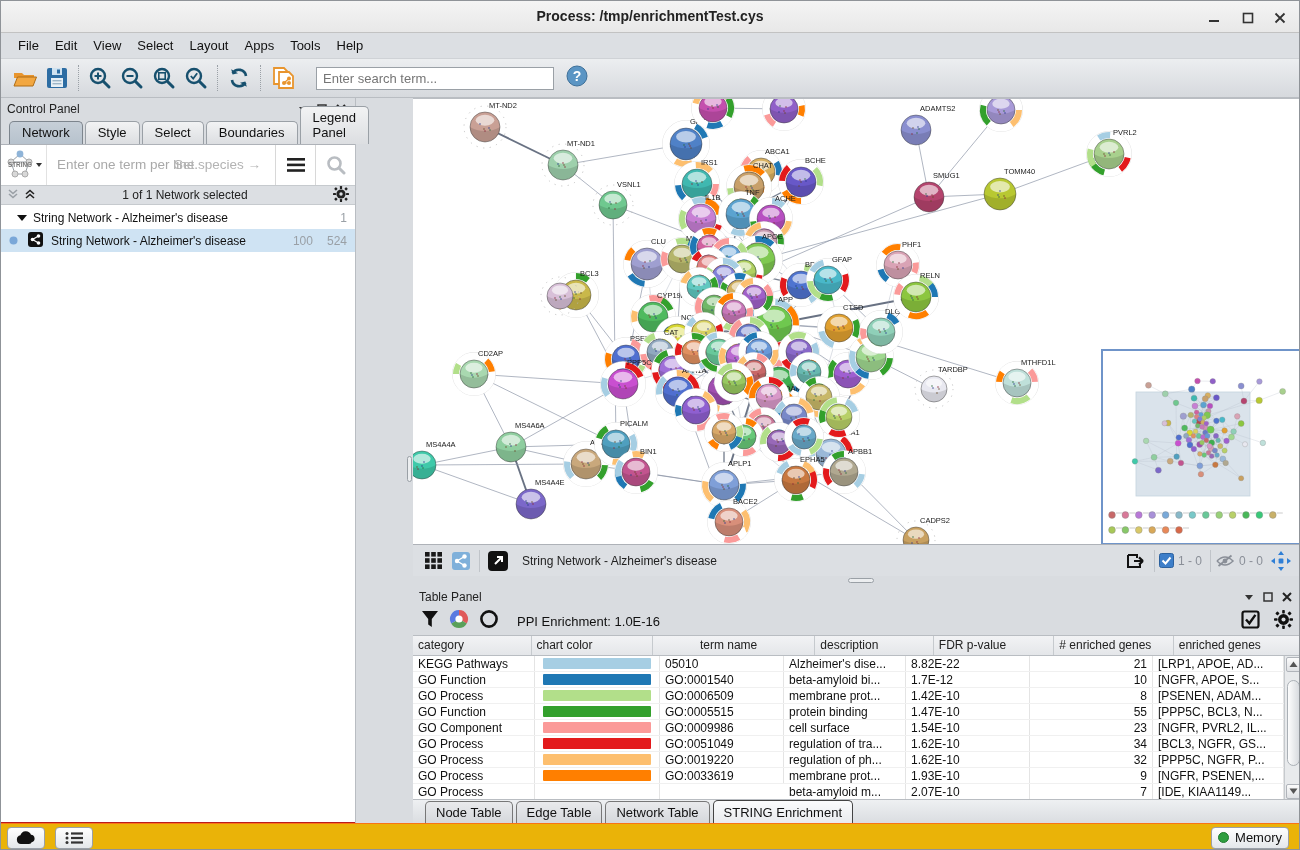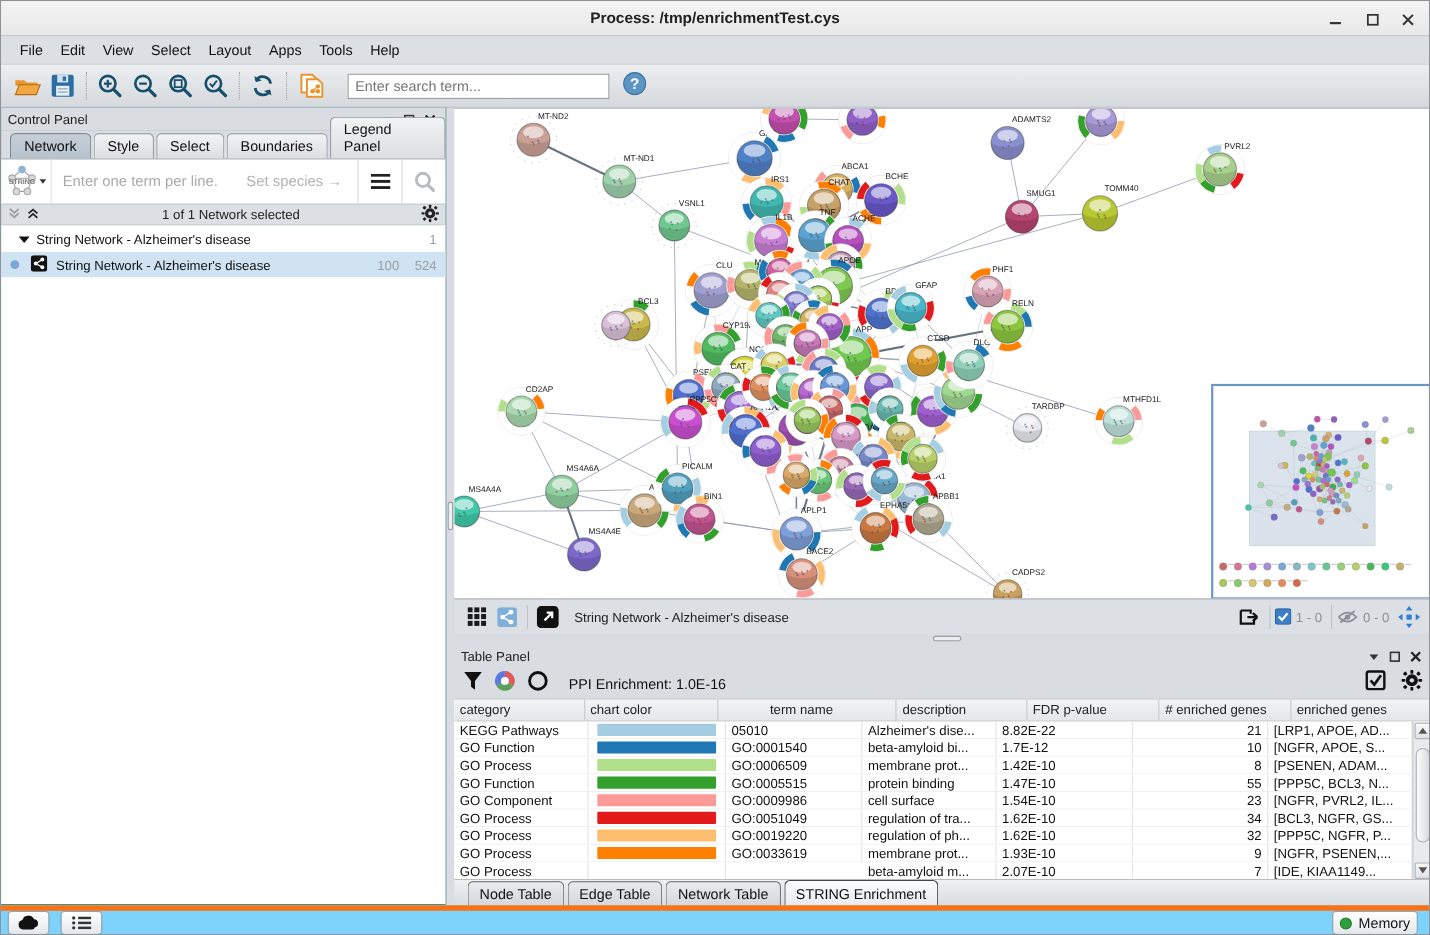--- a/index.html
+++ b/index.html
@@ -17,21 +17,21 @@
   .menu-item{font-size:13px;color:#111;padding:3px 7px;}
 
   
   .toolbar{position:absolute;left:0;top:58px;width:100%;height:39px;background:linear-gradient(#eceef0,#d6d9dd);border-bottom:1px solid #b9bdc2;display:flex;align-items:center;padding-left:8px;}
   .tbtn{width:32px;height:30px;display:flex;align-items:center;justify-content:center;border-radius:3px;}
   .tsep{width:1px;height:26px;margin:0 5px;border-left:1px dotted #9aa0a6;}
   .search-input{width:238px;height:23px;border:1px solid #9aa0a6;background:#fff;font-size:13px;padding:0 6px;color:#3b82f6;margin-left:14px;font-family:"Liberation Sans",sans-serif;}
   .help-btn{margin-left:12px;}
 
   
-  .cp{position:absolute;left:0;top:97px;width:405px;height:725px;background:#0f766e;border-right:1px solid #b9bdc2;}
+  .cp{position:absolute;left:0;top:97px;width:355px;height:725px;background:#b91c1c;border-right:1px solid #b9bdc2;}
   .panel-head{height:21px;display:flex;align-items:center;padding:0 6px;font-size:12px;color:#222;background:#d9dce0;}
   .panel-head .ph-title{flex:1;}
   .ph-ico{width:16px;height:14px;display:flex;align-items:center;justify-content:center;margin-left:3px;}
   .cp-tabs{height:25px;display:flex;align-items:flex-end;padding-left:8px;gap:2px;background:#d9dce0;}
   .tab{font-size:13px;color:#111;padding:3px 12px 4px;border:1px solid #9aa0a6;border-bottom:none;border-radius:5px 5px 0 0;background:linear-gradient(#f2f3f4,#dcdee1);}
   .tab.active{background:linear-gradient(#c6cfd8,#b7c2cd);border-color:#7d858d;}
   .string-row{height:42px;background:#fff;border-top:1px solid #aeb2b8;border-bottom:1px solid #c6cace;display:flex;align-items:center;}
   .string-logo{width:46px;height:40px;display:flex;align-items:center;justify-content:center;border-right:1px solid #e2e2e2;}
   .string-input{flex:1;position:relative;height:100%;}
   .string-ph{position:absolute;left:10px;top:12px;font-size:13.5px;color:#a9a9a9;}
@@ -73,21 +73,21 @@
   .td.num{text-align:right;}
   .swatch{margin:2px 3px;height:11px;width:100%;border-radius:1px;}
   .tscroll{position:absolute;right:0;top:20px;width:17px;height:144px;background:#e8eaec;border-left:1px solid #c6cace;}
   .sc-btn{position:absolute;left:1px;width:15px;height:15px;background:linear-gradient(#fbfbfb,#dfe1e4);border:1px solid #b0b4ba;border-radius:2px;display:flex;align-items:center;justify-content:center;}
   .sc-thumb{position:absolute;left:2px;top:24px;width:13px;height:86px;background:linear-gradient(90deg,#fdfdfd,#d8dbdf);border:1px solid #aab0b6;border-radius:7px;}
   .bottom-tabs{height:25px;display:flex;align-items:flex-end;padding-left:12px;gap:3px;background:linear-gradient(#eef0f2,#d9dce0);border-top:1px solid #b9bdc2;}
   .btab{font-size:13px;color:#111;padding:3px 10px 4px;border:1px solid #777;border-bottom:none;border-radius:5px 5px 0 0;background:linear-gradient(#e9eaec,#d4d7db);}
   .btab.active{background:linear-gradient(#fbfcfd,#e8eaed);border-color:#444;padding-top:4px;font-weight:normal;}
 
   
-  .statusbar{position:absolute;left:0;top:822px;width:100%;height:28px;background:#7dd3fc;border-top:5px solid #f97316;display:flex;padding:0 6px;}
+  .statusbar{position:absolute;left:0;top:822px;width:100%;height:28px;background:#eab308;border-top:1px solid #f97316;display:flex;align-items:center;padding:0 6px;}
   .st-btn{height:22px;min-width:38px;border:1px solid #9aa0a8;border-radius:4px;background:linear-gradient(#ffffff,#e4e7ea);display:flex;align-items:center;justify-content:center;margin-right:10px;padding:0 6px;}
   .memory{margin-left:auto;margin-right:4px;display:flex;align-items:center;gap:6px;font-size:13px;color:#111;}
   .memdot{width:11px;height:11px;border-radius:50%;background:#2e9e3f;border:1px solid #1f7a2e;}
 </style>
 </head>
 <body>
 
 <div id="win">
 
   <div class="titlebar">

